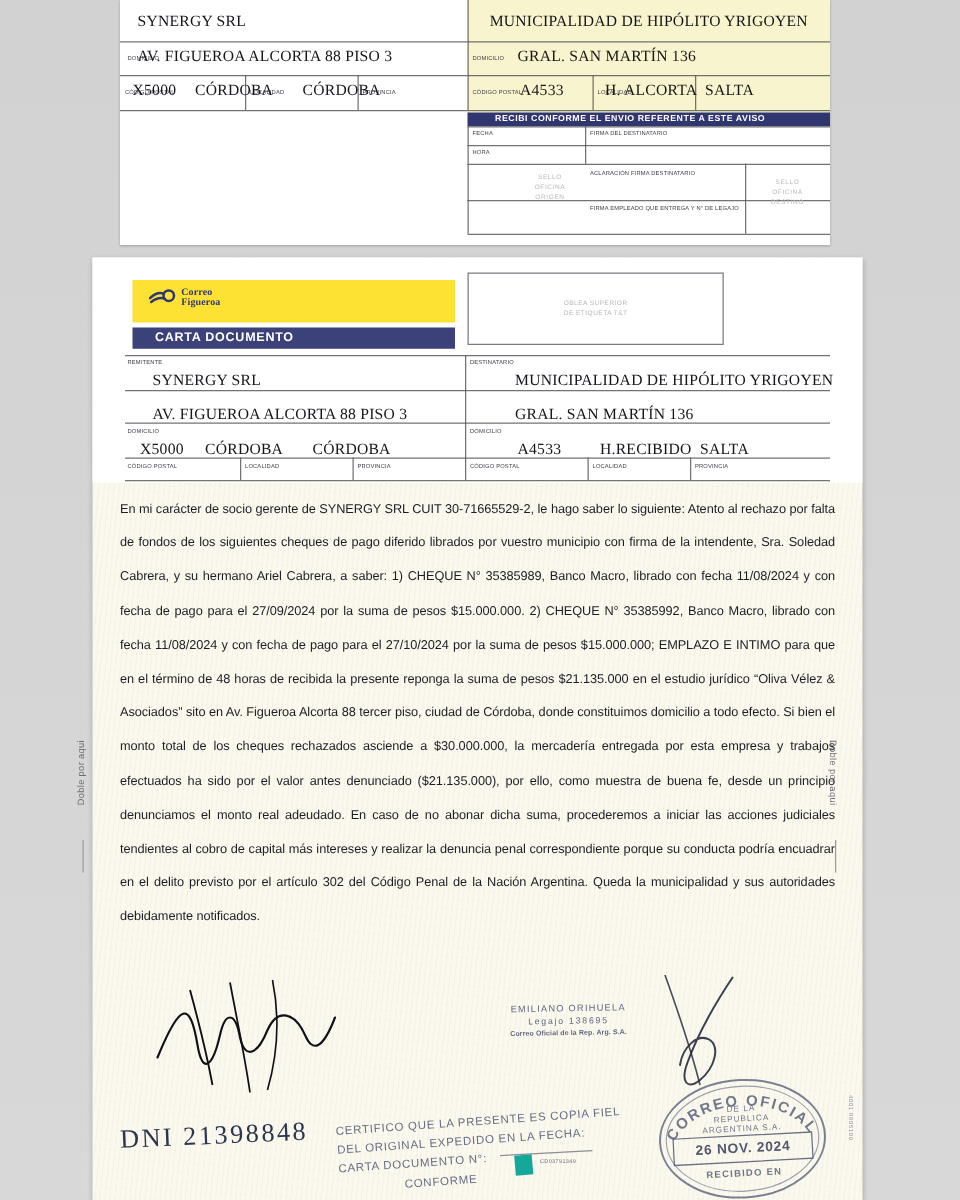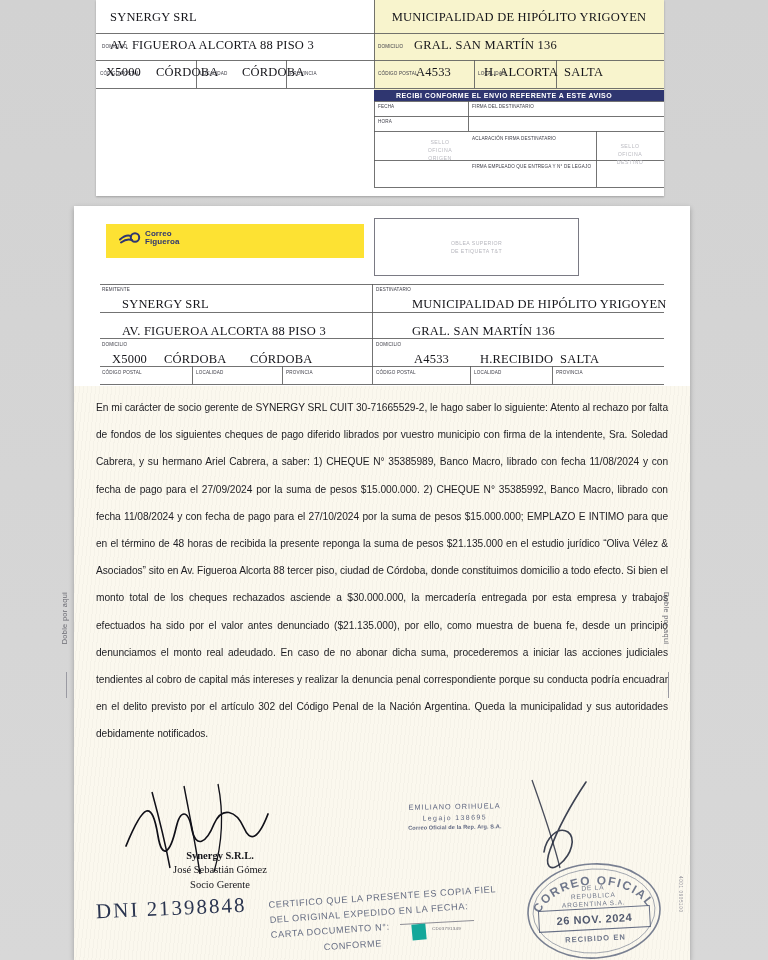--- a/index.html
+++ b/index.html
@@ -63,21 +63,21 @@
   .sheet:before{
     content:""; position:absolute; inset:0;
     background:repeating-linear-gradient(96deg, rgba(0,0,0,.025) 0 1px, rgba(255,255,255,0) 1px 4px);
     pointer-events:none;
   }
   .sheet-head { position:absolute; left:0; top:0; width:616px; height:180px; background:#ffffff; }
   .cd-yellow {
     position:absolute; left:32px; top:18px; width:258px; height:34px;
     background:#fde233;
   }
-  .cd-logo { position:absolute; left:45px; top:24px; display:flex; align-items:flex-end; gap:4px; }
+  .cd-logo { position:absolute; left:45px; top:24px; display:flex; align-items:center; gap:4px;font-family:Liberation Serif, serif; }
   .cd-logo .lbl { font-size:8px; font-weight:bold; color:#2f3670; line-height:1.05; letter-spacing:.1px; }
   .cd-banner {
     position:absolute; left:32px; top:56px; width:258px; height:17px;
     background:#3b4179; color:#fff;
     font-size:10px; font-weight:bold; letter-spacing:.6px;
     display:flex; align-items:center; padding-left:18px;
   }
   .oblea {
     position:absolute; left:300px; top:12px; width:205px; height:58px;
     border:1px solid #7a7a84; background:#fff;
@@ -230,20 +230,21 @@
           <path d="M1 7.5 Q7 2 12 4" stroke="#2f3670" stroke-width="2" fill="none" stroke-linecap="round"></path>
           <path d="M2 10.5 Q8 6 13 8" stroke="#2f3670" stroke-width="2" fill="none" stroke-linecap="round"></path>
           <circle cx="16" cy="5.5" r="4.2" fill="none" stroke="#2f3670" stroke-width="2"></circle>
         </svg>
         <div class="lbl">
           <div>Correo</div>
           <div>Figueroa</div>
         </div>
       </div>
 
+      <div class="cd-banner">CARTA DOCUMENTO</div>
 
       <div class="oblea">
         <div>OBLEA SUPERIOR</div>
         <div>DE ETIQUETA T&amp;T</div>
       </div>
 
       <div class="hl" style="left:26px;  top:78px;  width:564px;"></div>
       <div class="hl" style="left:26px;  top:106px; width:564px;"></div>
       <div class="hl" style="left:26px;  top:132px; width:564px;"></div>
       <div class="hl" style="left:26px;  top:160px; width:564px;"></div>
@@ -283,25 +284,20 @@
     </div>
 
     <svg class="sig" style="left:44px; top:578px; width:180px; height:90px;">
       <path d="M8 62 C26 18, 34 16, 40 52 C44 76, 52 70, 58 44 C62 26, 70 24, 74 46
                C78 64, 88 60, 96 40 C104 22, 118 26, 126 44 C132 58, 140 56, 150 30" stroke="#101018" stroke-width="1.7" fill="none" stroke-linecap="round"></path>
       <path d="M34 8 C40 30, 46 52, 52 84" stroke="#101018" stroke-width="1.5" fill="none"></path>
       <path d="M66 2 C72 34, 78 62, 82 90" stroke="#101018" stroke-width="1.4" fill="none"></path>
       <path d="M100 0 C106 30, 104 60, 96 88" stroke="#101018" stroke-width="1.3" fill="none"></path>
     </svg>
 
-    <div class="sigblock" style="left:56px; top:643px; width:180px;">
-      <div style="font-weight:bold;">Synergy S.R.L.</div>
-      <div>José Sebastián Gómez</div>
-      <div>Socio Gerente</div>
-    </div>
 
     <div class="dni" style="left:22px; top:690px;">DNI 21398848</div>
 
     <div class="stampblue" style="left:334px; top:596px;">
       <div>EMILIANO ORIHUELA</div>
       <div class="l2">Legajo 138695</div>
       <div class="l3">Correo Oficial de la Rep. Arg. S.A.</div>
     </div>
     <svg class="sig" style="left:440px; top:574px; width:110px; height:92px;">
       <path d="M72 2 C56 26, 44 48, 36 70 C30 86, 36 92, 46 84 C58 74, 62 58, 54 52

